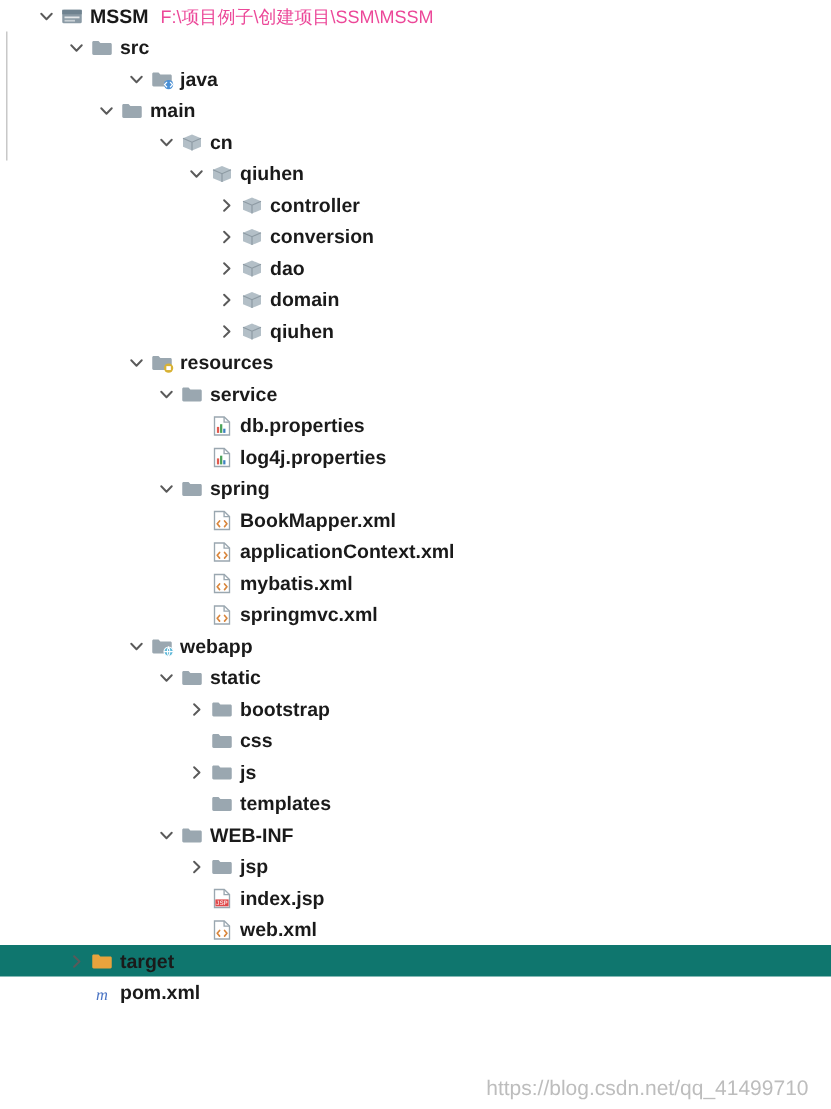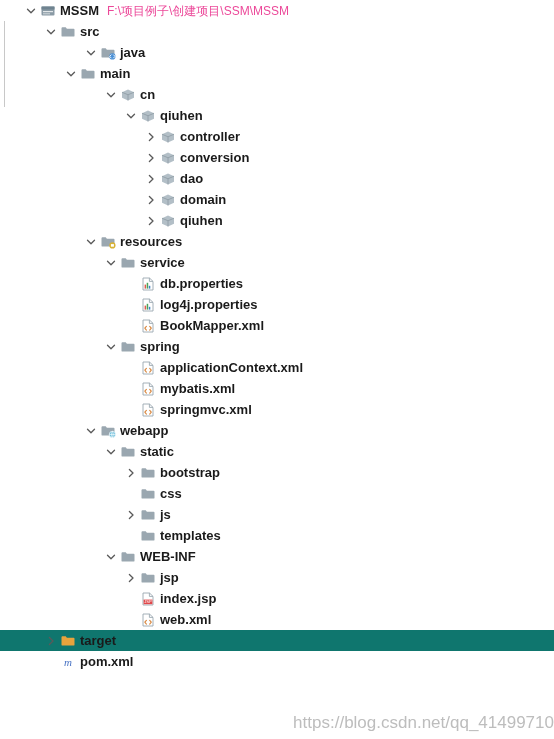--- a/index.html
+++ b/index.html
@@ -66,23 +66,23 @@
   }
   .label.bold { font-weight: bold; }
   .path {
     font-size: 12px;
     color: #ec4899;
     margin-left: 8px;
     line-height: 16px;
   }
   .watermark {
     position: absolute;
-    right: 0;
+    right: 15px;
     bottom: 6px;
-    font-size: 17px;
+    font-size: 14px;
     color: #bdbdbd;
     font-family: "Liberation Sans", sans-serif;
     margin-left: 44px;
   }
   .vline {
     position: absolute;
     left: 4px;
     top: 21px;
     width: 1px;
     height: 86px;
@@ -320,44 +320,44 @@
           <path d="M3 2h6.5L13 5.4V14H3z" fill="#ffffff" stroke="#9aa7b0" stroke-width="0.9"></path>
           <path d="M9.4 2v3.4H13" fill="none" stroke="#9aa7b0" stroke-width="0.9"></path>
           <rect x="4.6" y="8.6" width="1.5" height="4" fill="#e05a4f"></rect>
           <rect x="6.7" y="6.8" width="1.5" height="5.8" fill="#4aa35a"></rect>
           <rect x="8.8" y="9.8" width="1.5" height="2.8" fill="#3d7fc1"></rect>
         </svg>
       </span>
       <span class="label">log4j.properties</span>
     </div>
     <div class="row">
+      <span class="indent" style="width: 84px;"></span>
+      <span class="arrow">
+        <svg width="10" height="10" viewBox="0 0 10 10">
+          <path d="M1.5 3.2L5 6.8l3.5-3.6" fill="none" stroke="#5a5a5a" stroke-width="1.3" stroke-linecap="round" stroke-linejoin="round"></path>
+        </svg>
+      </span>
+      <span class="icon">
+        <svg width="16" height="16" viewBox="0 0 16 16">
+          <path d="M1.5 4.2c0-.5.4-.9.9-.9h3.3l1.2 1.4h6.7c.5 0 .9.4.9.9v6.1c0 .5-.4.9-.9.9H2.4c-.5 0-.9-.4-.9-.9z" fill="#9aa7b0"></path>
+        </svg>
+      </span>
+      <span class="label">spring</span>
+    </div>
+    <div class="row">
       <span class="indent" style="width: 104px;"></span>
       <span class="arrow"></span>
       <span class="icon">
         <svg width="16" height="16" viewBox="0 0 16 16">
           <path d="M3 2h6.5L13 5.4V14H3z" fill="#ffffff" stroke="#9aa7b0" stroke-width="0.9"></path>
           <path d="M9.4 2v3.4H13" fill="none" stroke="#9aa7b0" stroke-width="0.9"></path>
           <path d="M6.4 8.3l-1.6 1.9 1.6 1.9M9.7 8.3l1.6 1.9-1.6 1.9" fill="none" stroke="#d9863c" stroke-width="1.1" stroke-linecap="round" stroke-linejoin="round"></path>
         </svg>
       </span>
       <span class="label">BookMapper.xml</span>
-    </div>
-    <div class="row">
-      <span class="indent" style="width: 84px;"></span>
-      <span class="arrow">
-        <svg width="10" height="10" viewBox="0 0 10 10">
-          <path d="M1.5 3.2L5 6.8l3.5-3.6" fill="none" stroke="#5a5a5a" stroke-width="1.3" stroke-linecap="round" stroke-linejoin="round"></path>
-        </svg>
-      </span>
-      <span class="icon">
-        <svg width="16" height="16" viewBox="0 0 16 16">
-          <path d="M1.5 4.2c0-.5.4-.9.9-.9h3.3l1.2 1.4h6.7c.5 0 .9.4.9.9v6.1c0 .5-.4.9-.9.9H2.4c-.5 0-.9-.4-.9-.9z" fill="#9aa7b0"></path>
-        </svg>
-      </span>
-      <span class="label">spring</span>
     </div>
     <div class="row">
       <span class="indent" style="width: 104px;"></span>
       <span class="arrow"></span>
       <span class="icon">
         <svg width="16" height="16" viewBox="0 0 16 16">
           <path d="M3 2h6.5L13 5.4V14H3z" fill="#ffffff" stroke="#9aa7b0" stroke-width="0.9"></path>
           <path d="M9.4 2v3.4H13" fill="none" stroke="#9aa7b0" stroke-width="0.9"></path>
           <path d="M6.4 8.3l-1.6 1.9 1.6 1.9M9.7 8.3l1.6 1.9-1.6 1.9" fill="none" stroke="#d9863c" stroke-width="1.1" stroke-linecap="round" stroke-linejoin="round"></path>
         </svg>

